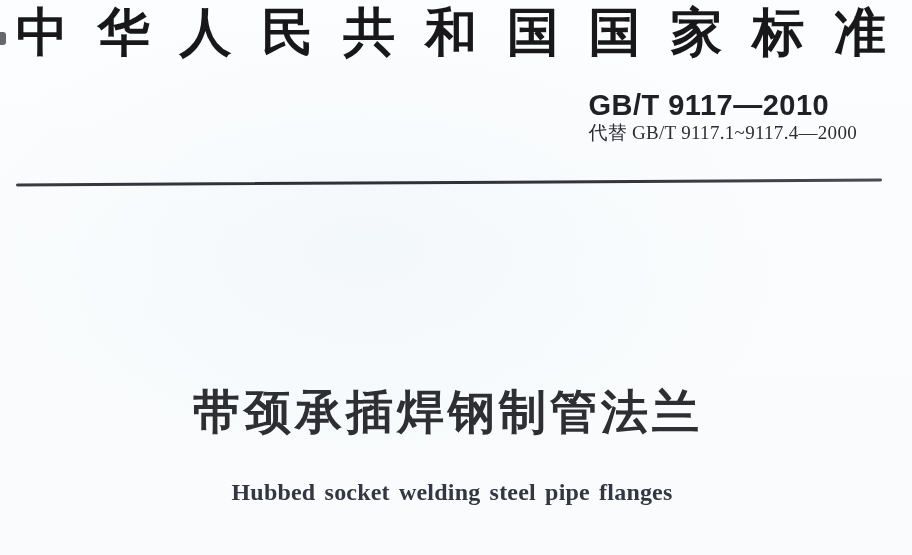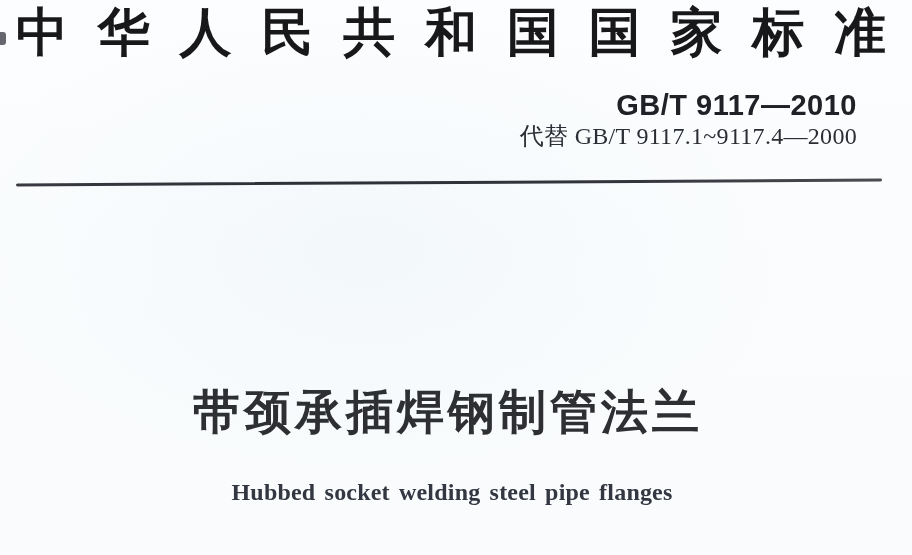--- a/index.html
+++ b/index.html
@@ -37,35 +37,34 @@
     color: var(--ink, #18181b);
     white-space: nowrap;
   }
   .heading span { display: block; line-height: 1; }
 
   
   .code-block {
     position: absolute;
     top: 90px;
     right: 55px;
-    text-align: right;
   }
   .std-code {
     font-family: "Liberation Sans", sans-serif;
     font-weight: 700;
     font-size: 29px;
     line-height: 1.05;
     letter-spacing: 0.5px;
     color: #202127;
     white-space: nowrap;
   }
   .replaces {
     margin-top: 3px;
     font-family: "Liberation Serif", serif;
-    font-size: 24px;
+    font-size: 19px;
     line-height: 1.1;
     letter-spacing: 0.3px;
     color: #2b2d35;
     white-space: nowrap;
   }
 
   
   .rule {
     position: absolute;
     left: 16px;

